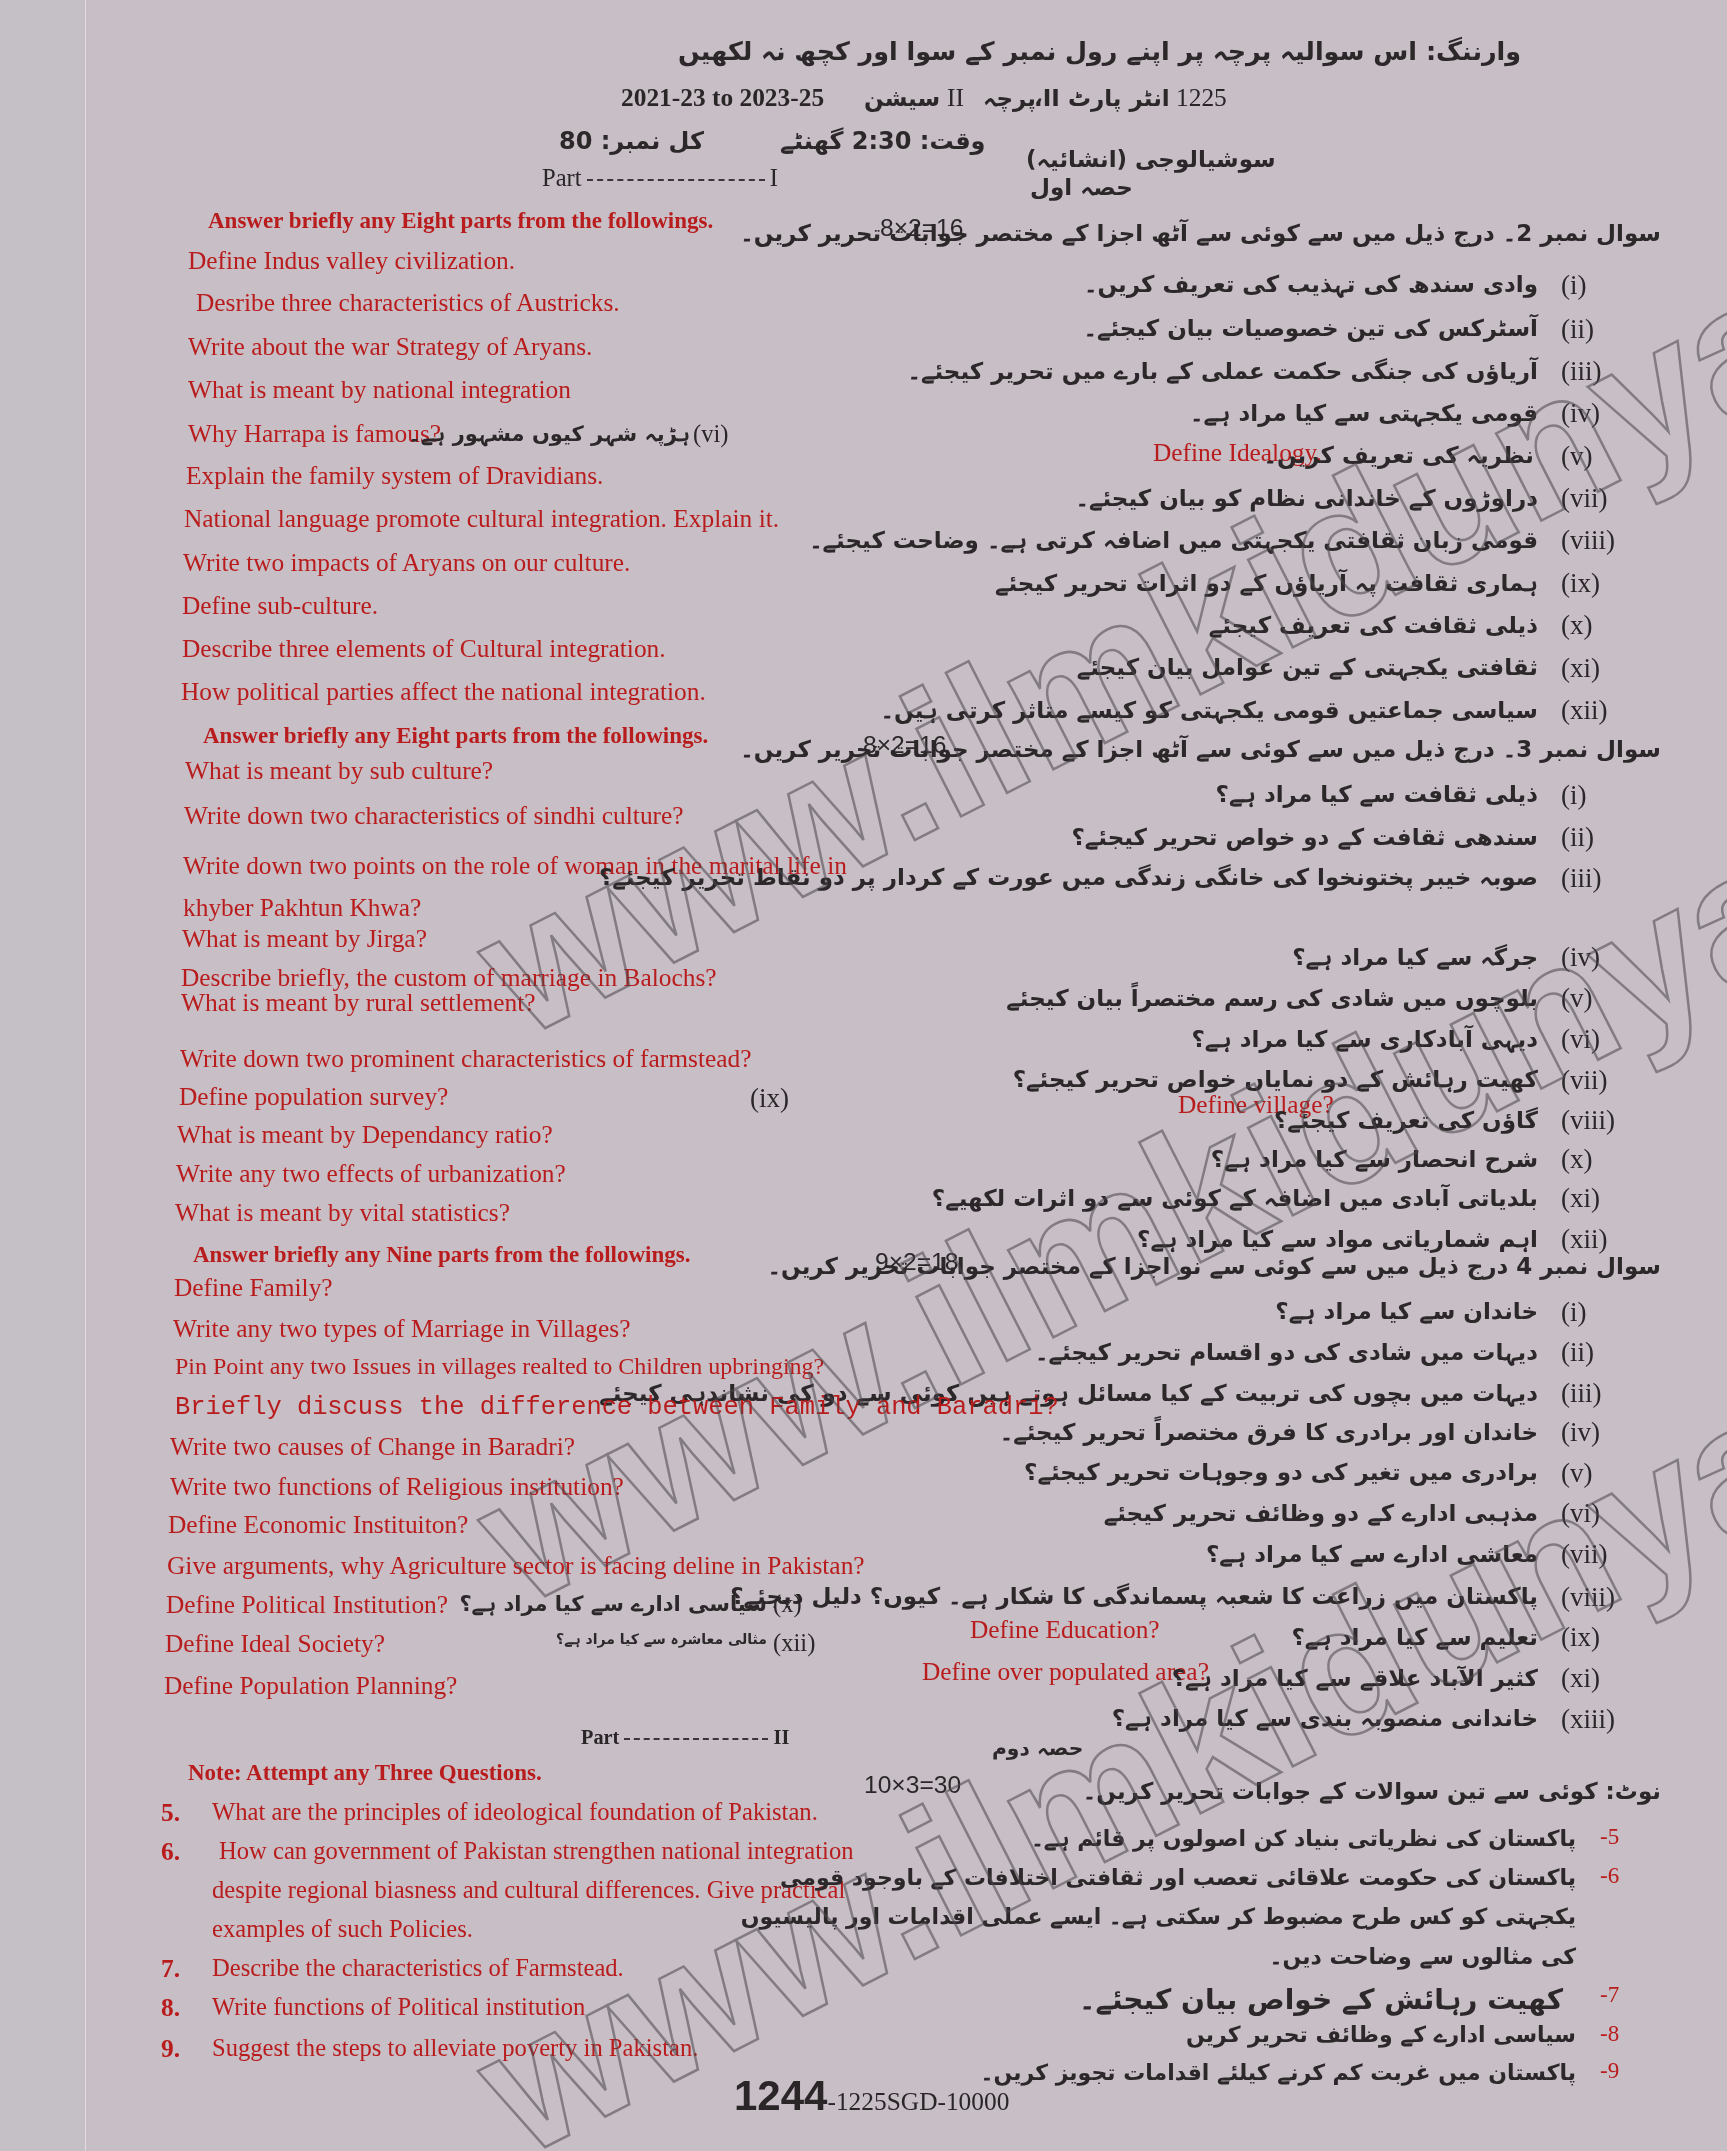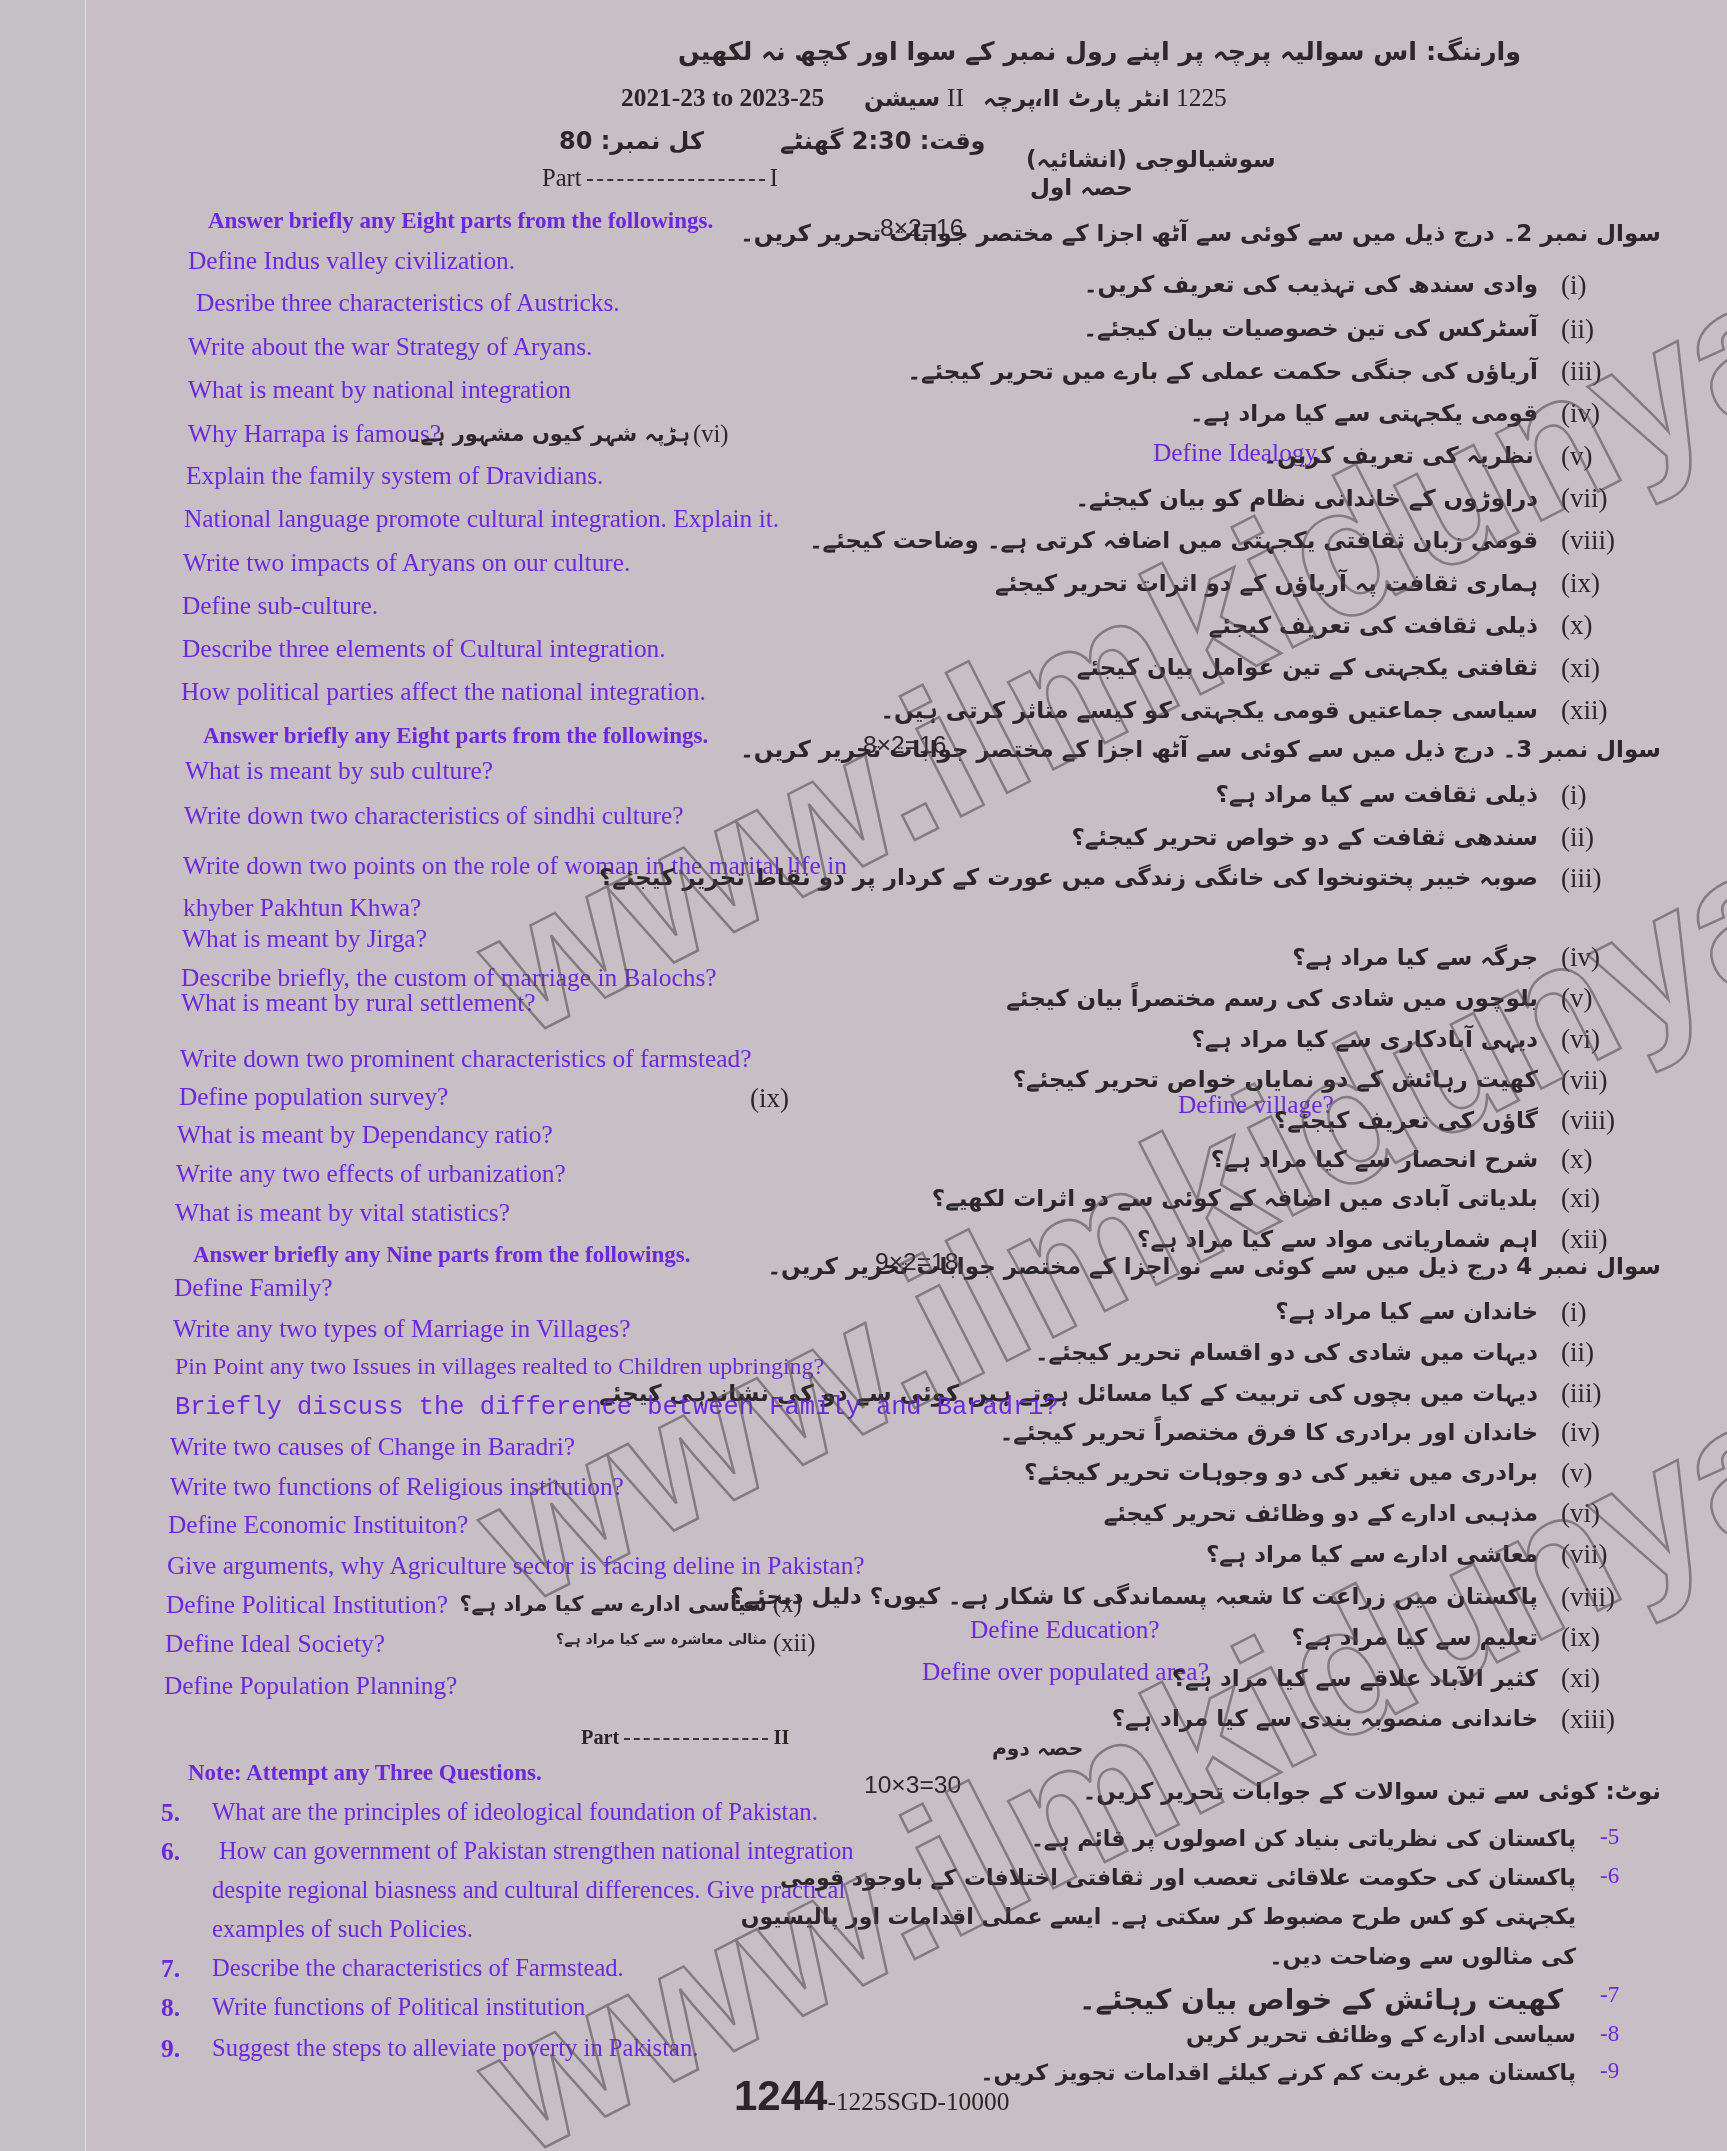--- a/index.html
+++ b/index.html
@@ -5,21 +5,21 @@
   html,body{margin:0;padding:0;}
   body{
     width:1727px;height:2152px;position:relative;overflow:hidden;
     background:#c7bec6;
     font-family:"Liberation Serif","DejaVu Serif",serif;
     color:#2a2628;
   }
   .margin-strip{position:absolute;left:0;top:0;width:85px;height:2152px;background:#c5bfc6;border-right:1.7px solid #e2dce2;}
   .abs{position:absolute;white-space:nowrap;}
   .urdu{direction:rtl;font-family:"DejaVu Sans",sans-serif;font-size:23px;font-weight:bold;color:#2c282a;}
-  .en{font-size:25.4px;color:#6d28d9;}
+  .en{font-size:25.4px;color:#b91c1c;}
   .bold{font-weight:bold;}
   .roman{font-size:27px;color:#2b2729;font-family:"Liberation Serif",serif;}
   .marks{font-size:24.6px;font-family:"Liberation Sans",sans-serif;color:#2b2729;}
   .watermark{position:absolute;font-family:"Liberation Sans",sans-serif;font-weight:bold;font-size:186px;
     color:transparent;-webkit-text-stroke:2.5px #4a464a;opacity:.55;transform-origin:left bottom;pointer-events:none;white-space:nowrap;}
   .dash-line{display:inline-block;border-bottom:2.5px dashed #3a3638;width:178px;vertical-align:middle;margin:0 5.1px;}
   .footer-code{font-family:"Liberation Sans",sans-serif;font-weight:bold;}
 </style>
 </head>
 <body>

